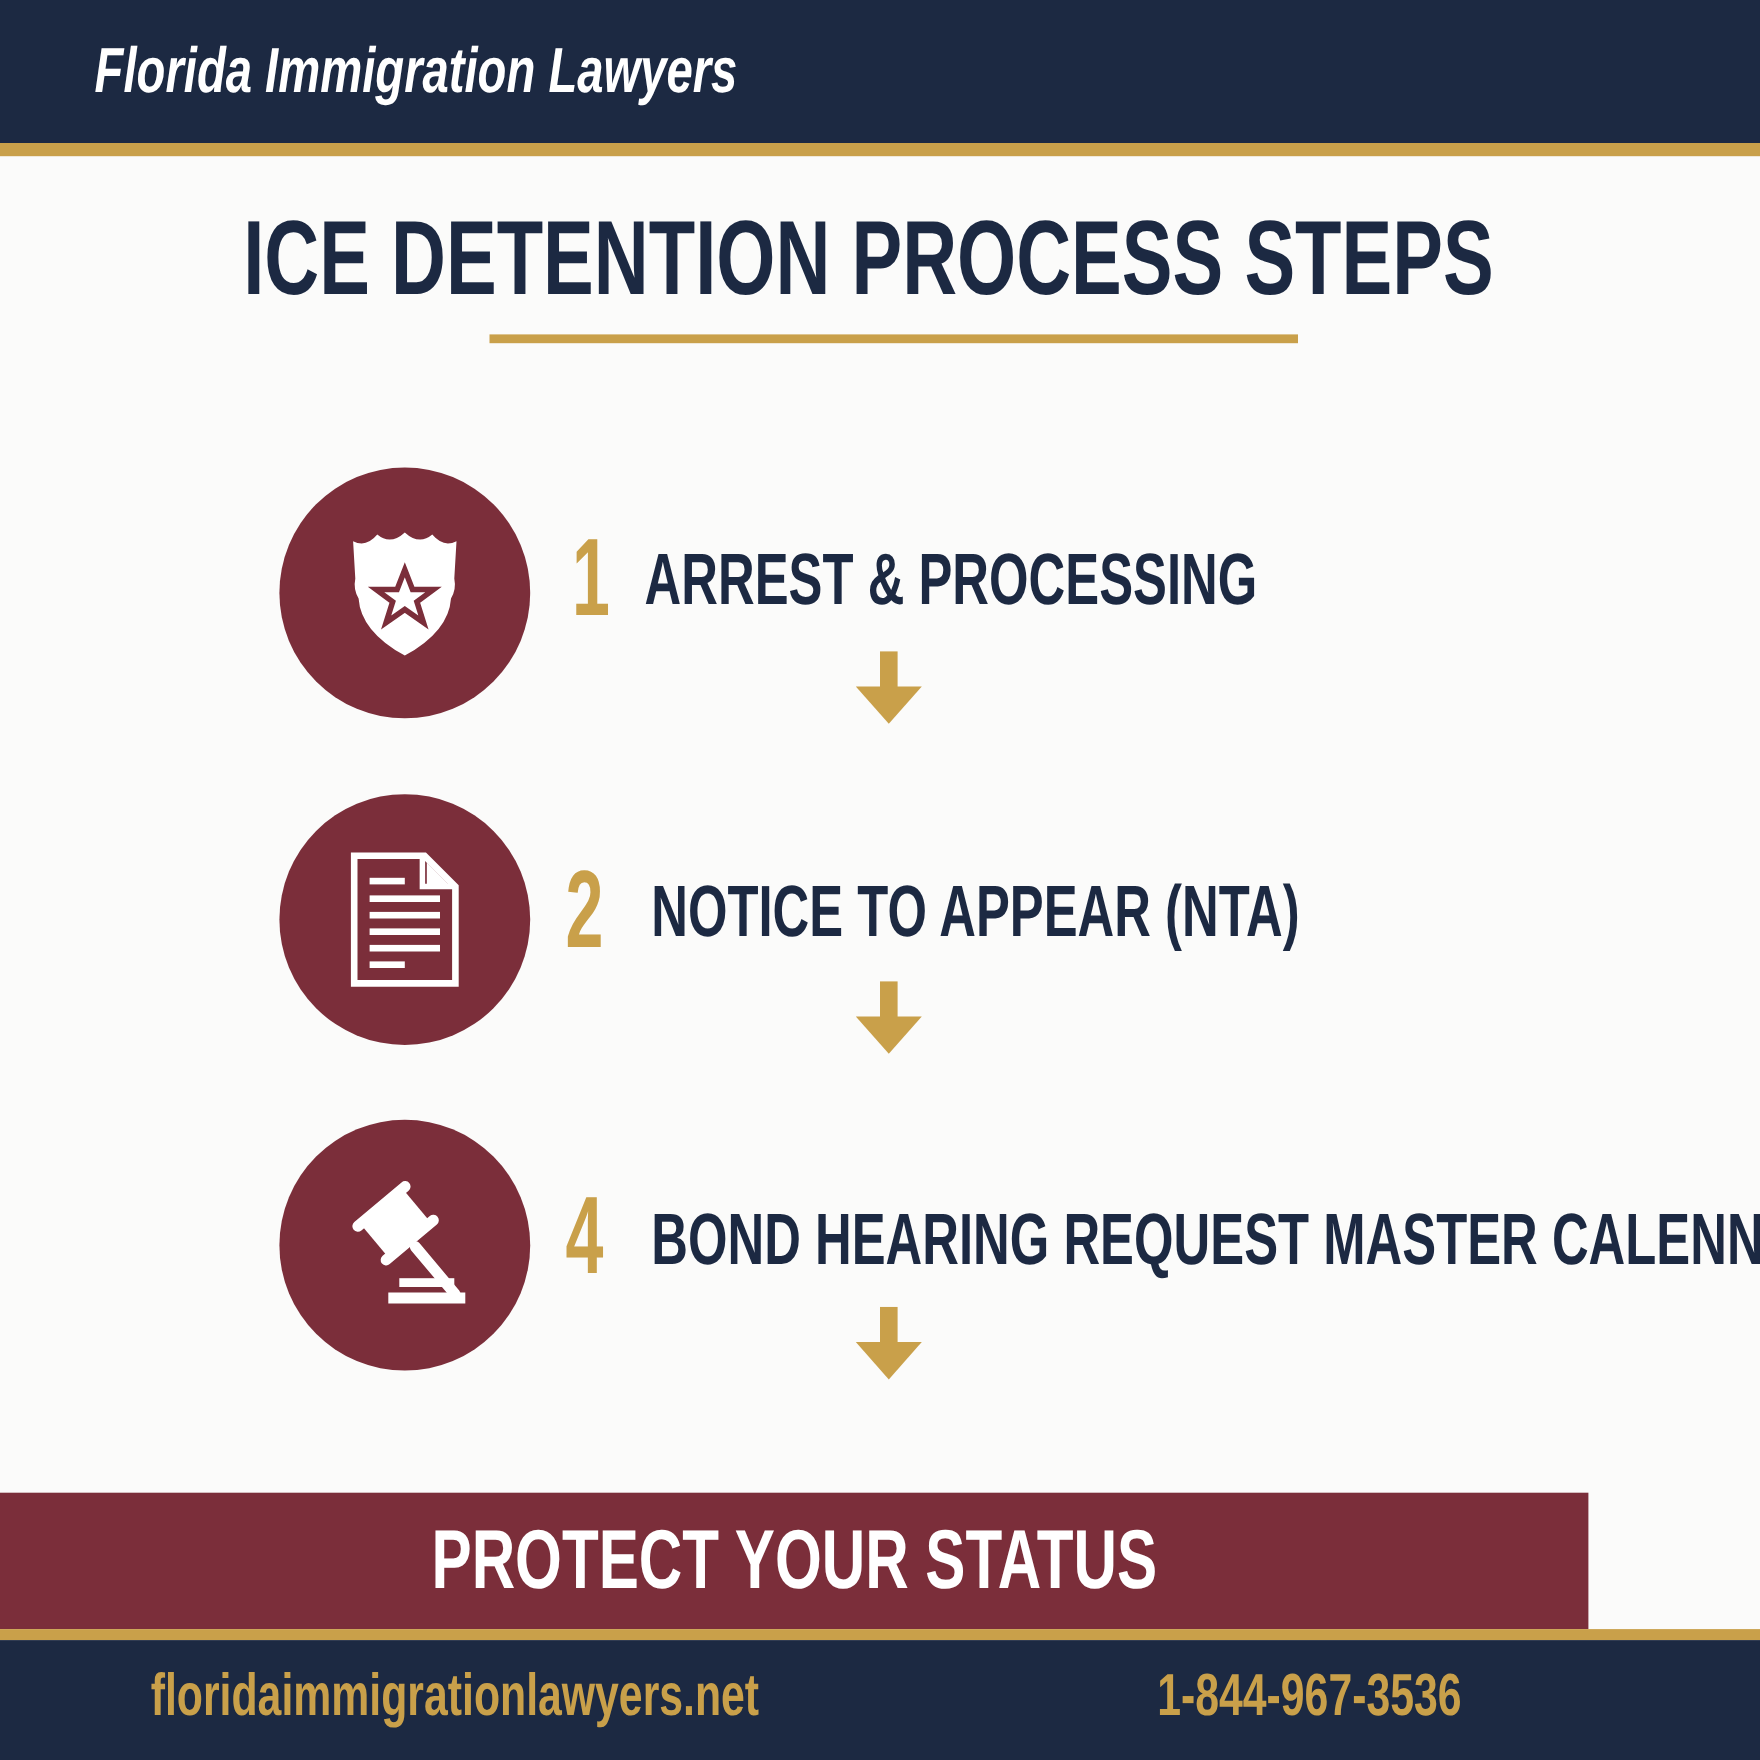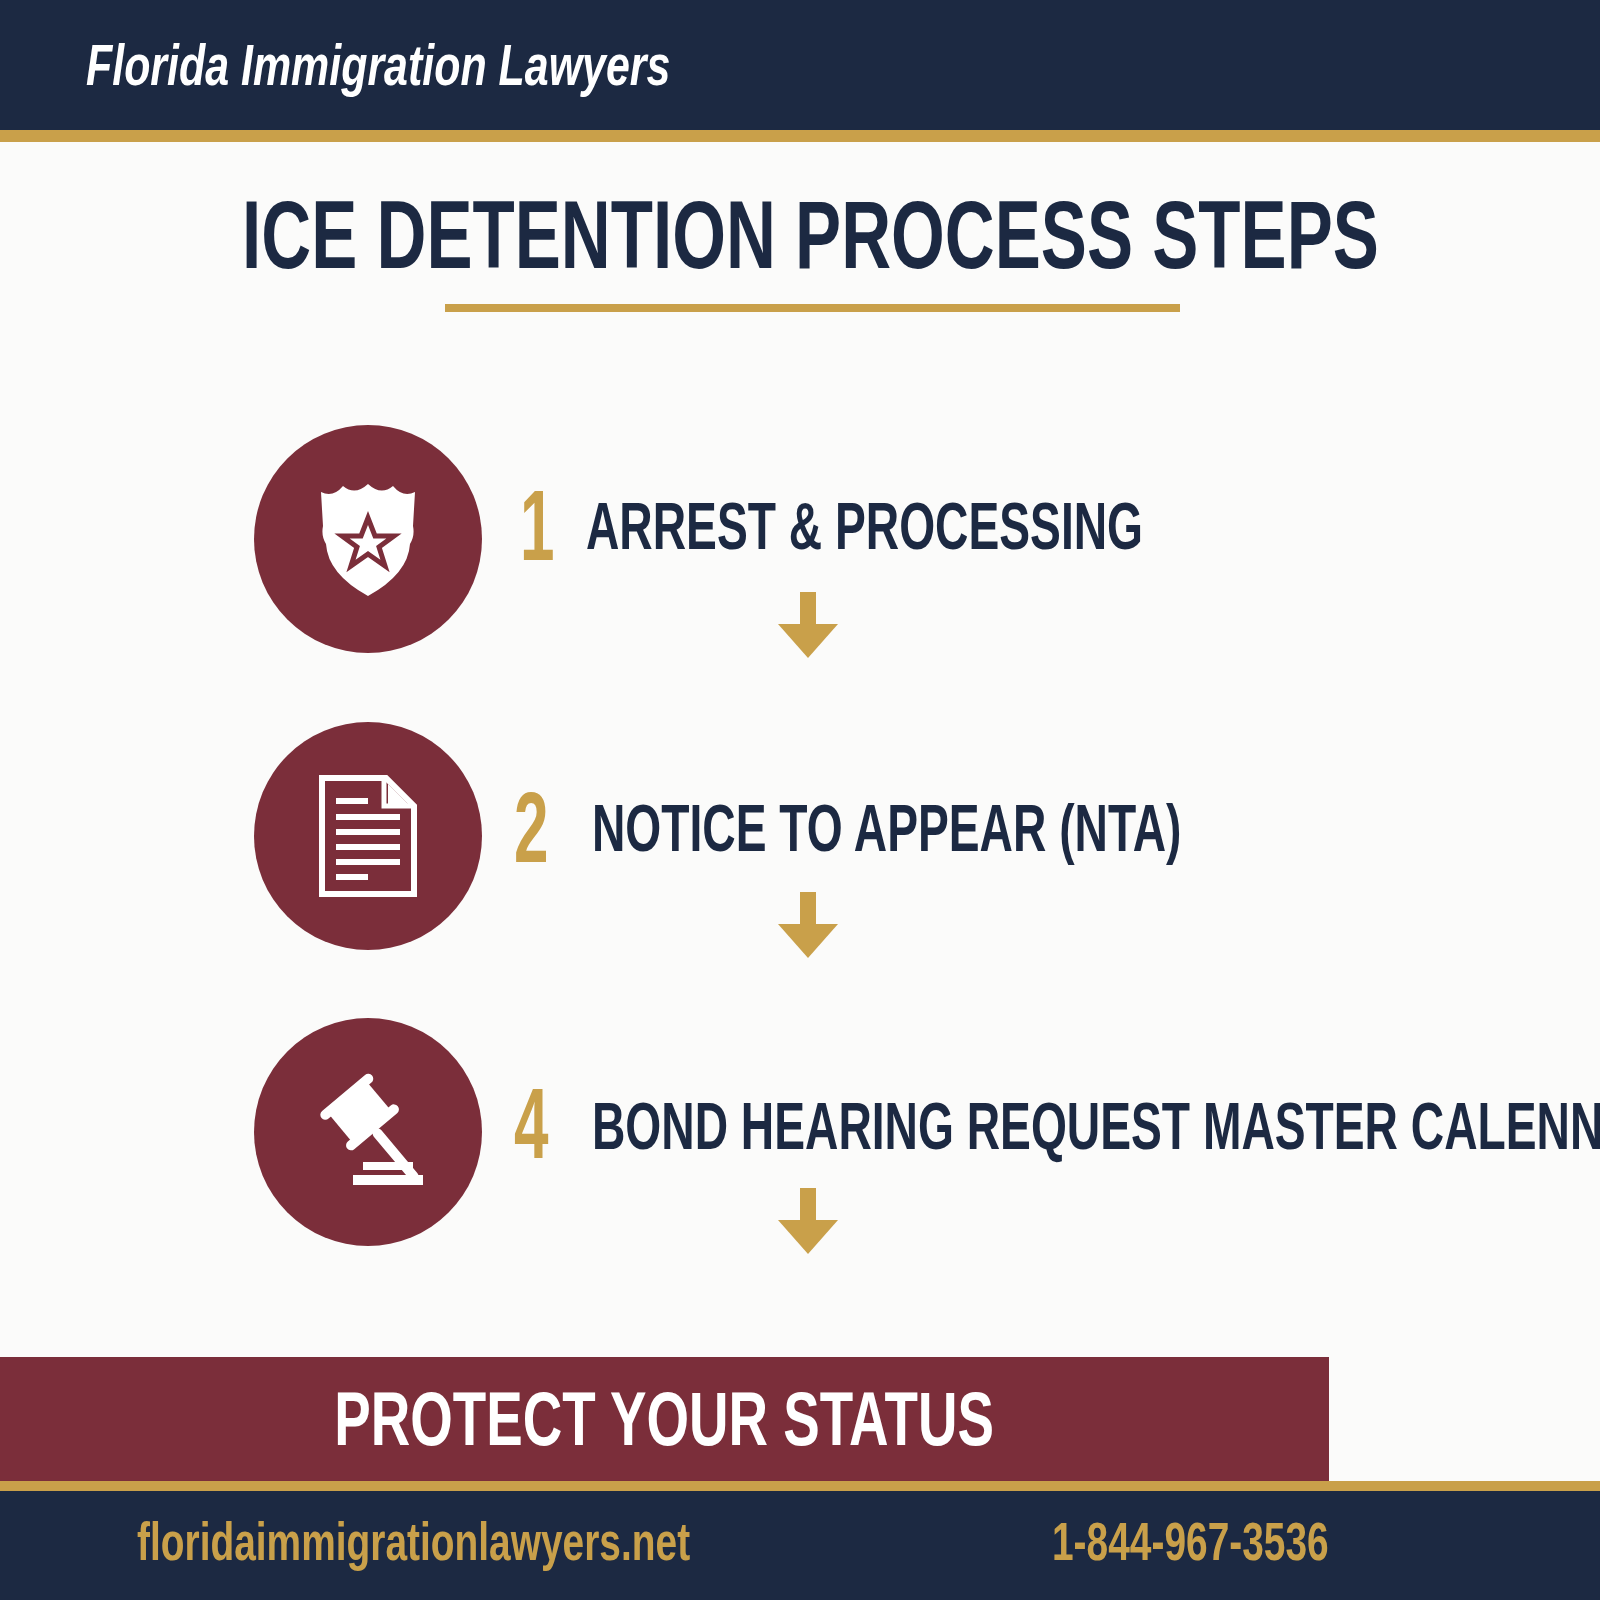--- a/index.html
+++ b/index.html
@@ -7,32 +7,32 @@
   body { position: relative; font-family: "Liberation Sans", "DejaVu Sans", sans-serif; }
 
   .cond { display: inline-block; transform-origin: left center; font-weight: bold; white-space: nowrap; }
 
   
   .header { position: absolute; left: 0; top: 0; width: 1600px; height: 130px; background: #1c2942; font-style: italic; }
   .header-stripe { position: absolute; left: 0; top: 130px; width: 1600px; height: 12px; background: #c9a04a; }
   .brand { position: absolute; left: 86px; top: 30px; color: #ffffff; font-size: 58px; line-height: 70px; transform: scaleX(0.74); }
 
   
-  .title { position: absolute; left: 0; top: 180px; width: 1600px; text-align: right; }
+  .title { position: absolute; left: 0; top: 180px; width: 1600px; text-align: left; }
   .title span { color: #1c2942; font-size: 96px; line-height: 110px; transform: scaleX(0.72); transform-origin: center center; }
   .title-underline { position: absolute; left: 445px; top: 304px; width: 735px; height: 8px; background: #c9a04a; }
 
   
   .step-circle { position: absolute; width: 228px; height: 228px; border-radius: 50%; background: #7b2e3a; display: flex; align-items: center; justify-content: center; }
   .step-num { position: absolute; color: #c9a04a; font-size: 100px; line-height: 110px; transform: scaleX(0.62); }
   .step-label { position: absolute; color: #1c2942; font-size: 66px; line-height: 80px; transform: scaleX(0.7); }
   .arrow { position: absolute; width: 64px; height: 70px; }
 
   
-  .cta { position: absolute; left: 0; top: 1357px; width: 1329px; height: 124px; background: #7b2e3a; text-align: center; }
+  .cta { position: absolute; left: 0; top: 1357px; width: 1444px; height: 124px; background: #7b2e3a; text-align: center; }
   .cta span { color: #fff; font-size: 76px; line-height: 124px; transform: scaleX(0.72); transform-origin: center center; }
   .footer-stripe { position: absolute; left: 0; top: 1481px; width: 1600px; height: 10px; background: #c9a04a; }
   .footer { position: absolute; left: 0; top: 1491px; width: 1600px; height: 109px; background: #1c2942; }
   .site { position: absolute; left: 137px; top: 1508px; color: #c9a04a; font-size: 54px; line-height: 66px; transform: scaleX(0.72); }
   .phone { position: absolute; left: 1052px; top: 1508px; color: #c9a04a; font-size: 54px; line-height: 66px; transform: scaleX(0.72); }
 </style>
 </head>
 <body>
 
 <div class="header">

